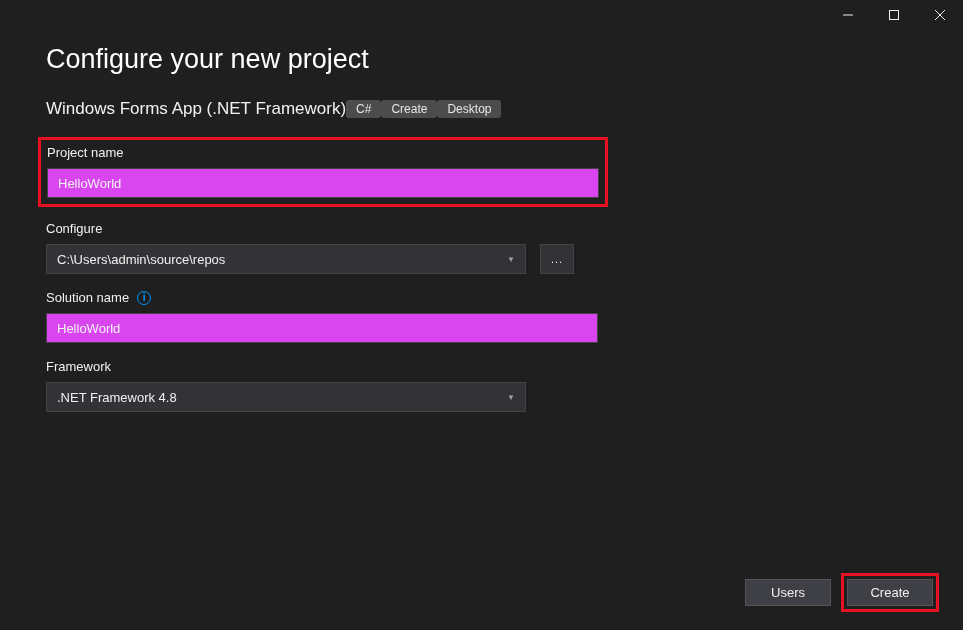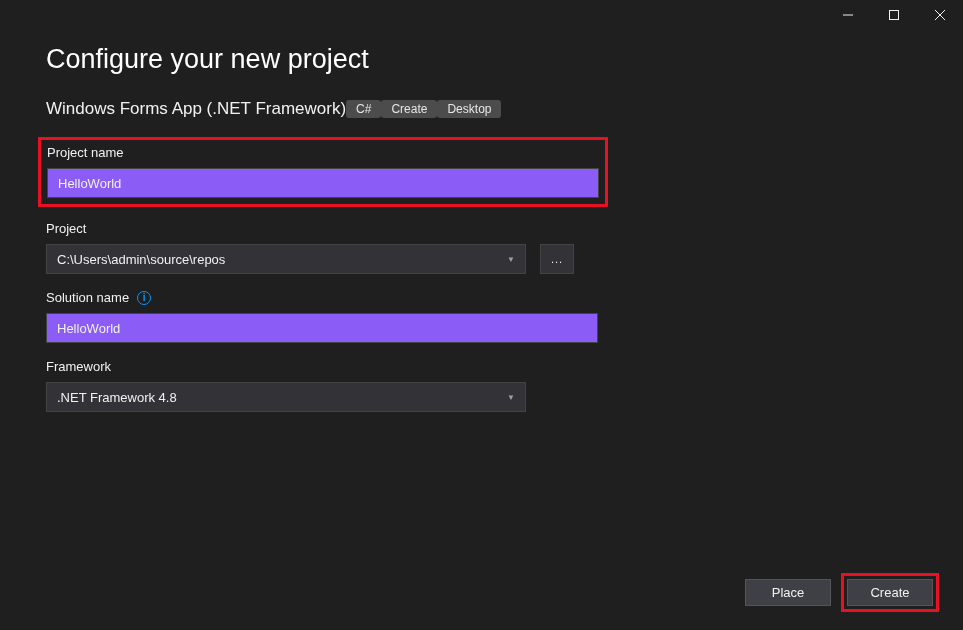--- a/index.html
+++ b/index.html
@@ -70,21 +70,21 @@
       font-size: 13px;
       color: #f1f1f1;
       margin-bottom: 8px;
       display: flex;
       align-items: center;
       gap: 8px;
     }
     .input-box {
       width: 552px;
       height: 30px;
-      background: #8b5cf6;
+      background: #d946ef;
       border: 1px solid #434346;
       color: #f1f1f1;
       padding: 0 10px;
       font-size: 13px;
       display: flex;
       align-items: center;
       font-family: inherit;
       outline: none;
     }
     .dropdown-row {
@@ -217,21 +217,21 @@
     <span class="tag">Create</span>
     <span class="tag">Desktop</span>
   </div>
 
   <div class="highlight-box">
     <div class="field-label">Project name</div>
     <input type="text" class="input-box" value="HelloWorld" style="">
   </div>
 
   <div class="field-group" style="margin-top:14px;">
-    <div class="field-label">Project</div>
+    <div class="field-label">Configure</div>
     <div class="dropdown-row">
       <div class="dropdown">
         <div class="dropdown-text">C:\Users\admin\source\repos</div>
         <div class="dropdown-caret">▼</div>
       </div>
       <div class="browse-btn">...</div>
     </div>
   </div>
 
   <div class="field-group">
@@ -246,17 +246,17 @@
   <div class="field-group">
     <div class="field-label">Framework</div>
     <div class="dropdown">
       <div class="dropdown-text">.NET Framework 4.8</div>
       <div class="dropdown-caret">▼</div>
     </div>
   </div>
 </div>
 
 <div class="footer">
-  <button class="btn">Place</button>
+  <button class="btn">Users</button>
   <div class="btn-hl">
     <button class="btn">Create</button>
   </div>
 </div>
 
 </body></html>

